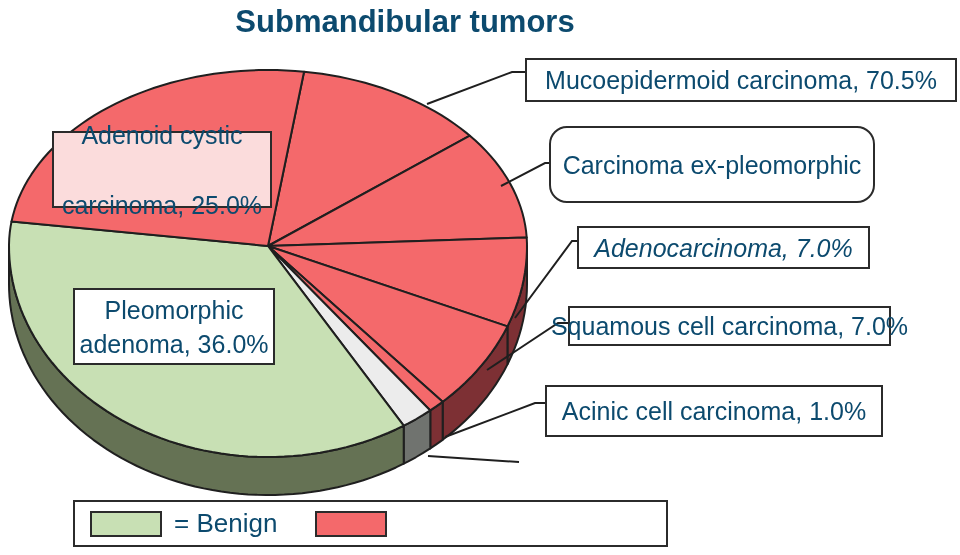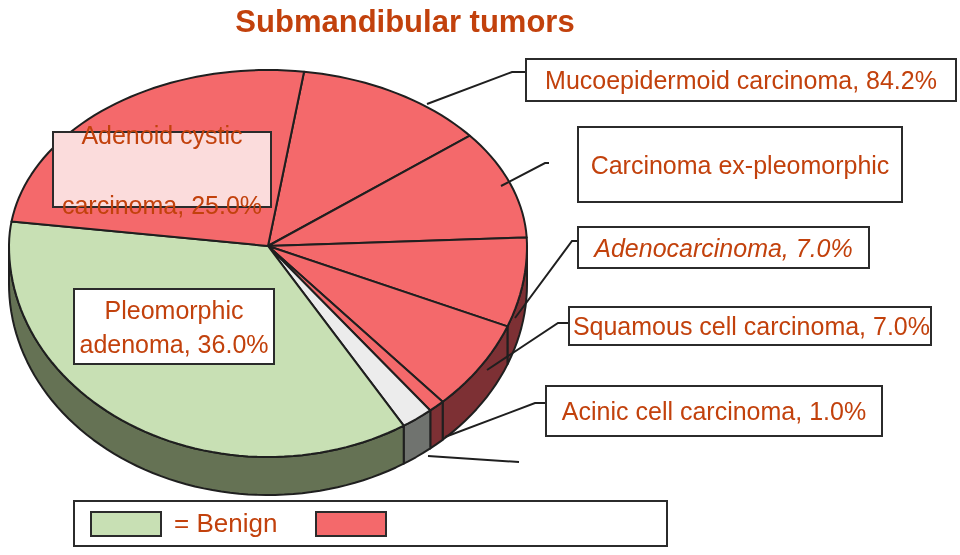--- a/index.html
+++ b/index.html
@@ -1,27 +1,27 @@
 <!DOCTYPE html>
 <html><head>
 <meta charset="utf-8">
 <style>
   html,body{margin:0;padding:0;background:#ffffff;}
   #page{position:relative;width:960px;height:555px;background:#ffffff;overflow:hidden;
-        font-family:"Liberation Sans", sans-serif;color:#c2410c;}
+        font-family:"Liberation Sans", sans-serif;color:#0c4a6e;}
   #chart-title{position:absolute;left:0;top:4px;width:810px;text-align:center;
         font-size:31px;font-weight:700;letter-spacing:0px;}
   #pie-svg{position:absolute;left:0;top:0;}
   .callout{position:absolute;border:2px solid #2b2b2b;background:#ffffff;
         display:flex;flex-direction:column;align-items:center;justify-content:center;
         font-size:25px;line-height:34px;text-align:center;box-sizing:border-box;white-space:nowrap;}
   #callout-mucoepidermoid{left:525px;top:58px;width:432px;height:44px;}
-  #callout-carcinoma-ex{left:577px;top:126px;width:326px;height:77px;}
+  #callout-carcinoma-ex{left:549px;top:126px;width:326px;height:77px;border-radius:18px;}
   #callout-adenocarcinoma{left:577px;top:226px;width:293px;height:43px;font-style:italic;}
-  #callout-squamous{left:568px;top:306px;width:364px;height:40px;align-items:flex-end;}
+  #callout-squamous{left:568px;top:306px;width:323px;height:40px;}
   #callout-acinic{left:545px;top:385px;width:338px;height:52px;}
   #callout-others{left:519px;top:442px;width:159px;height:41px;}
   #callout-adenoid{left:52px;top:131px;width:220px;height:77px;background:#fbdcdc;gap:36px;}
   #callout-pleomorphic{left:73px;top:288px;width:202px;height:77px;background:#ffffff;}
   #legend{position:absolute;left:73px;top:500px;width:595px;height:47px;
         border:2px solid #2b2b2b;background:#ffffff;box-sizing:border-box;}
   .swatch{position:absolute;top:9px;width:72px;height:26px;border:2px solid #2b2b2b;box-sizing:border-box;}
   #legend-swatch-benign{left:15px;}
   #legend-swatch-malignant{left:240px;}
   .legend-label{position:absolute;top:5px;font-size:26px;line-height:32px;}
@@ -57,21 +57,21 @@
       <polyline points="427,104 512,72 525,72"></polyline>
       <polyline points="501,186 545,163 549,163"></polyline>
       <polyline points="515,318 572,241 577,241"></polyline>
       <polyline points="487,370 558,323 568,323"></polyline>
       <polyline points="445,437 535,403 545,403"></polyline>
       <polyline points="428,456 519,462"></polyline>
     </g>
   </svg>
 
   <div class="callout" id="callout-mucoepidermoid">
-    <span>Mucoepidermoid carcinoma, 84.2%</span>
+    <span>Mucoepidermoid carcinoma, 70.5%</span>
   </div>
   <div class="callout" id="callout-carcinoma-ex">
     <span>Carcinoma ex-pleomorphic</span>
   </div>
   <div class="callout" id="callout-adenocarcinoma">
     <span>Adenocarcinoma, 7.0%</span>
   </div>
   <div class="callout" id="callout-squamous">
     <span>Squamous cell carcinoma, 7.0%</span>
   </div>

